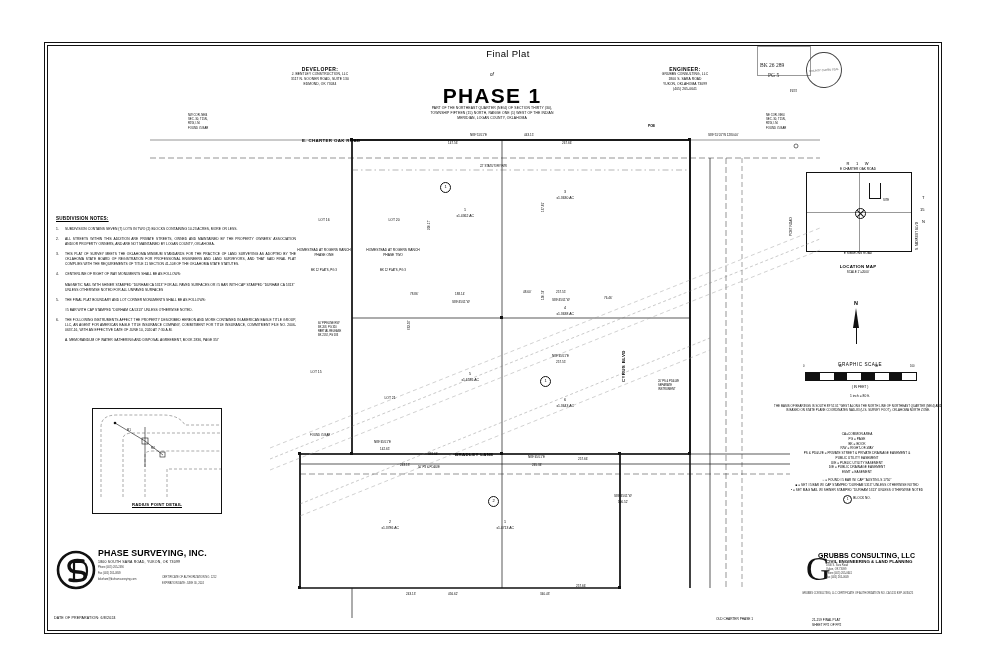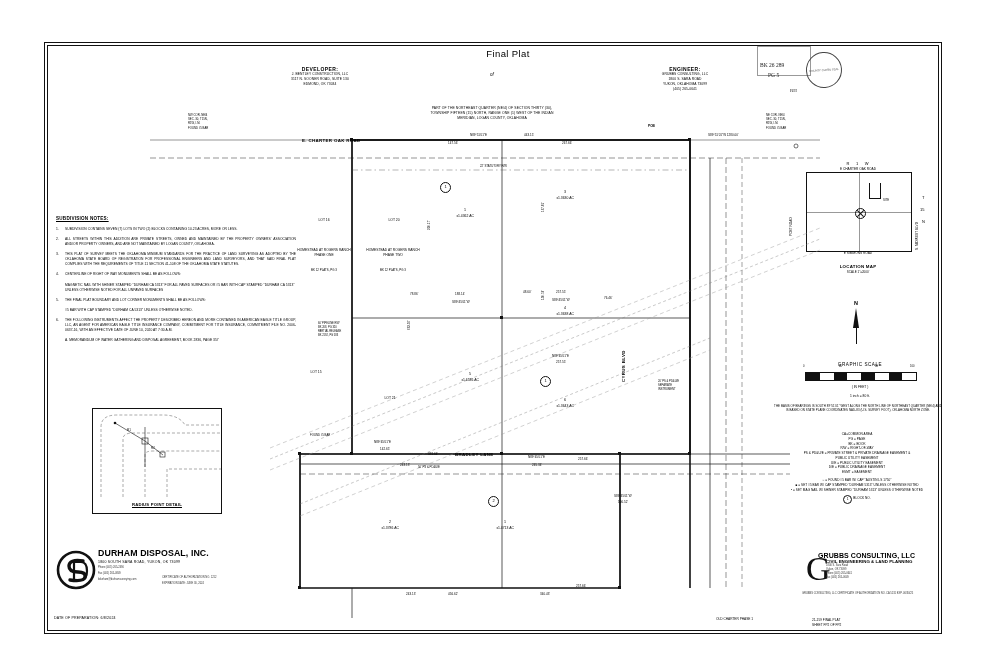--- a/index.html
+++ b/index.html
@@ -110,20 +110,21 @@
 </head>
 <body>
 
 <div id="sheet">
   <div class="paper"></div>
   <div class="frame-outer"></div>
   <div class="frame-inner"></div>
 
   <div class="t ctr" id="title-final">Final Plat</div>
   <div class="t ctr" id="title-of">of</div>
+  <div class="t ctr" id="title-phase">PHASE 1</div>
   <div class="t ctr" id="title-legal">PART OF THE NORTHEAST QUARTER (NE/4) OF SECTION THIRTY (30),
 TOWNSHIP FIFTEEN (15) NORTH, RANGE ONE (1) WEST OF THE INDIAN
 MERIDIAN, LOGAN COUNTY, OKLAHOMA</div>
 
   <div class="party" id="developer">
     <div class="hd">DEVELOPER:</div>
     <div class="ln">J. BENTLEY CONSTRUCTION, LLC</div>
     <div class="ln">3117 N. SOONER ROAD, SUITE 130</div>
     <div class="ln">EDMOND, OK 73034</div>
   </div>
@@ -436,21 +437,21 @@
 SEPARATE
 INSTRUMENT</div>
   <div class="t" style="left:310px;top:434px;font-size:2.8px;">FOUND #5 BAR</div>
 
   <svg class="logo-s" viewBox="0 0 40 40">
     <circle cx="20" cy="20" r="18" fill="none" stroke="#111" stroke-width="2.6"></circle>
     <path d="M27 11 Q13 9 13 16 Q13 22 22 22 Q30 22 29 27 Q28 32 14 30" fill="none" stroke="#111" stroke-width="3.4" stroke-linecap="round"></path>
     <path d="M18 12 L18 30 L25 30 Q31 30 31 21 Q31 12 25 12 Z" fill="none" stroke="#111" stroke-width="2.2"></path>
   </svg>
   <div id="durham">
-    <div class="nm" style="margin-left:46px;">DURHAM DISPOSAL, INC.</div>
+    <div class="nm" style="margin-left:46px;">PHASE SURVEYING, INC.</div>
     <div class="ad" style="margin-left:46px;">1800 SOUTH SARA ROAD, YUKON, OK 73099</div>
     <div class="cn" style="margin-left:46px;">Phone (405) 265-2490</div>
     <div class="cn" style="margin-left:46px;">Fax (405) 265-0849</div>
     <div class="cn" style="margin-left:46px;">bdurham@durhamsurveying.com</div>
     <div class="cn" style="position:absolute;left:110px;top:26px;">CERTIFICATE OF AUTHORIZATION NO. 1212</div>
     <div class="cn" style="position:absolute;left:110px;top:32px;">EXPIRATION DATE:  JUNE 30, 2024</div>
   </div>
 
   <div class="logo-g">G</div>
   <div id="grubbs">

